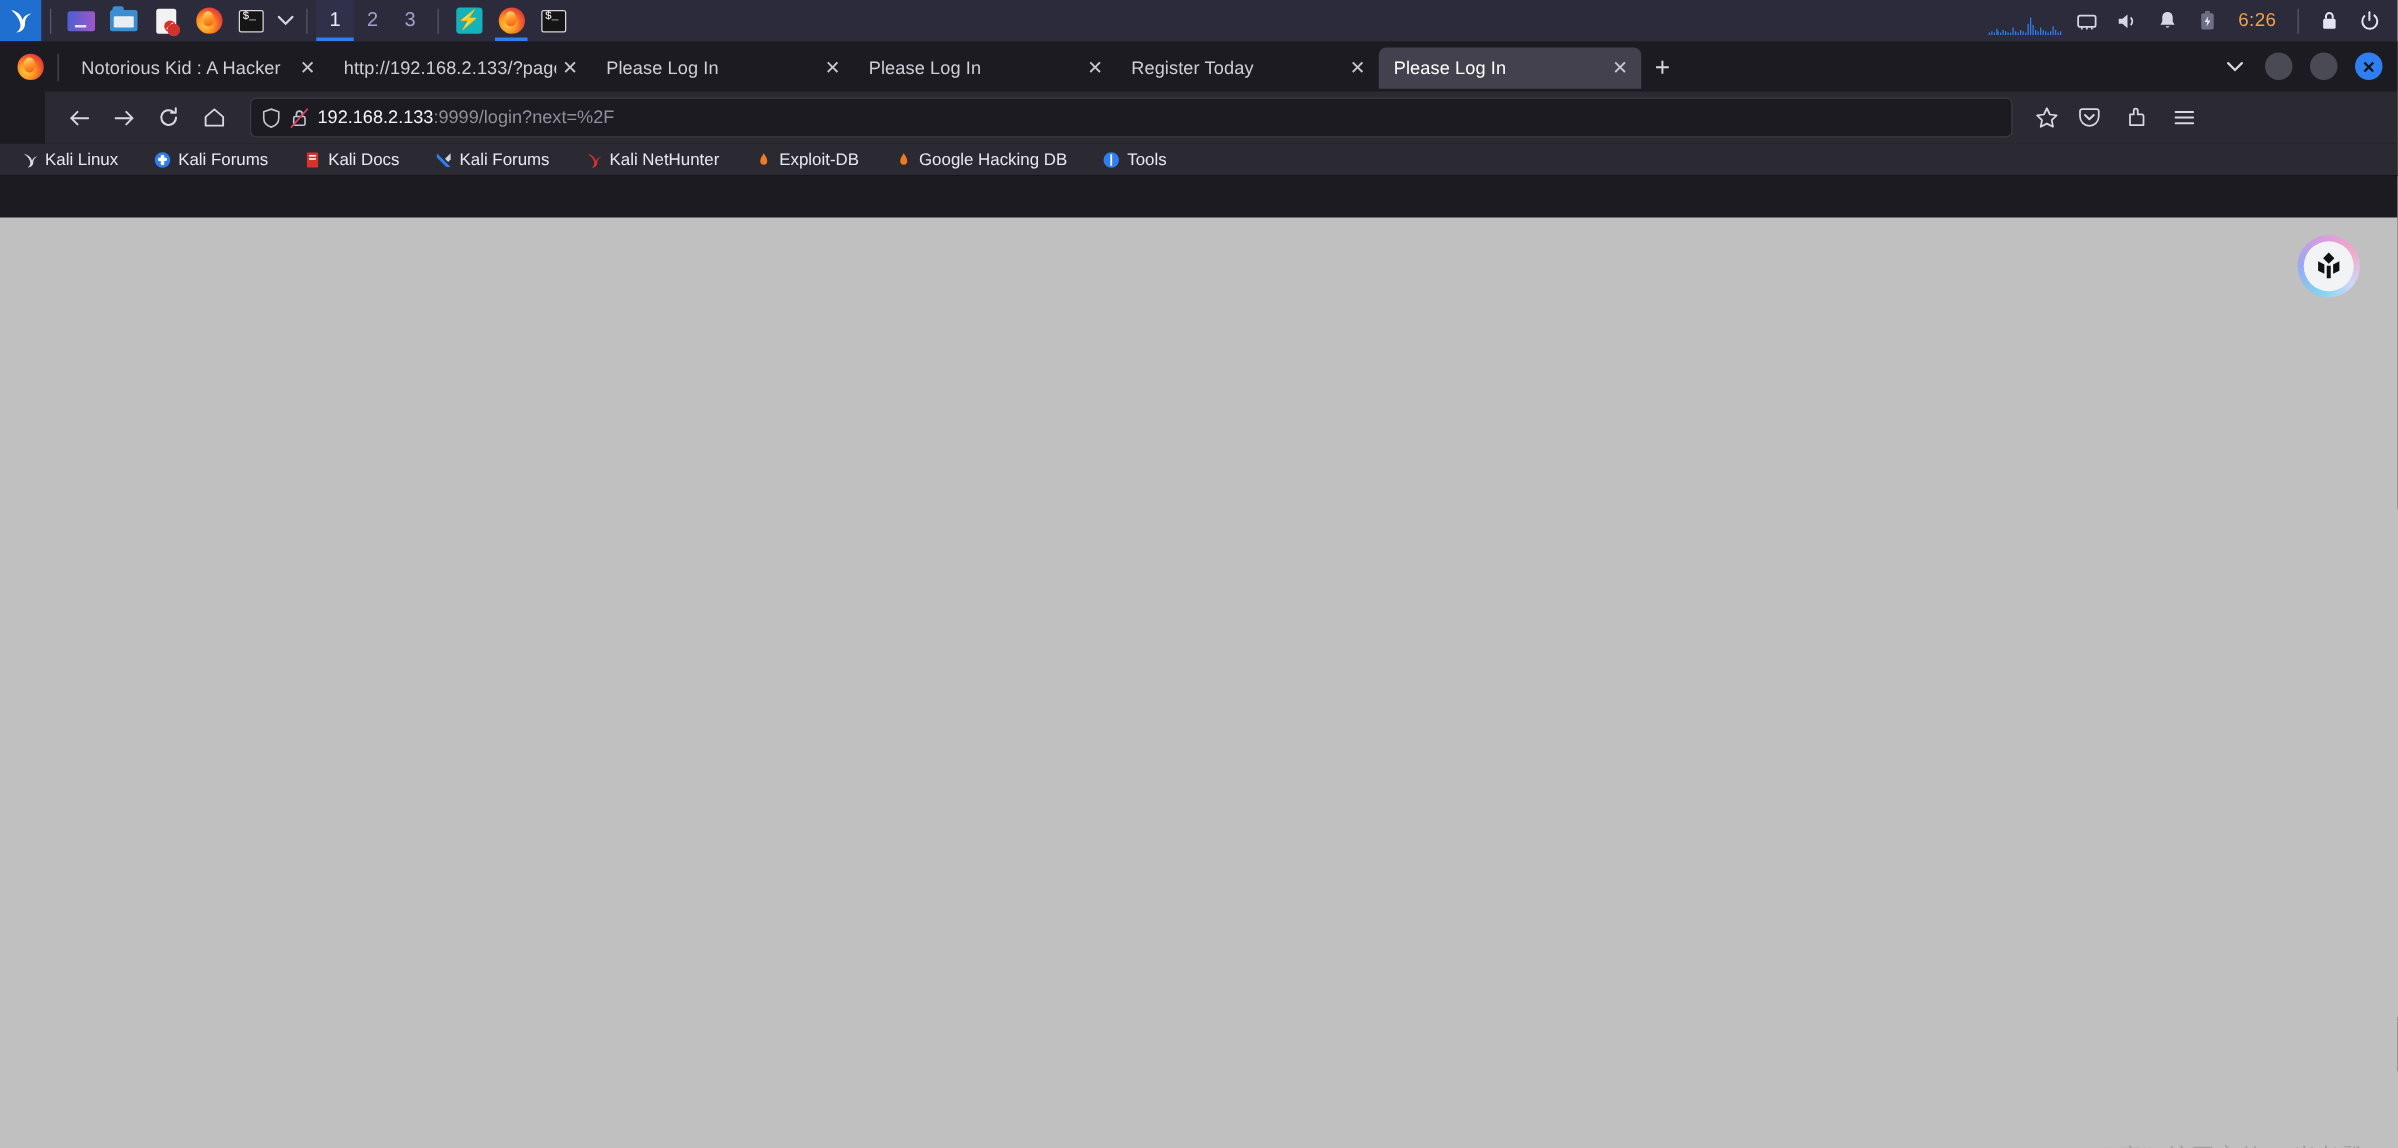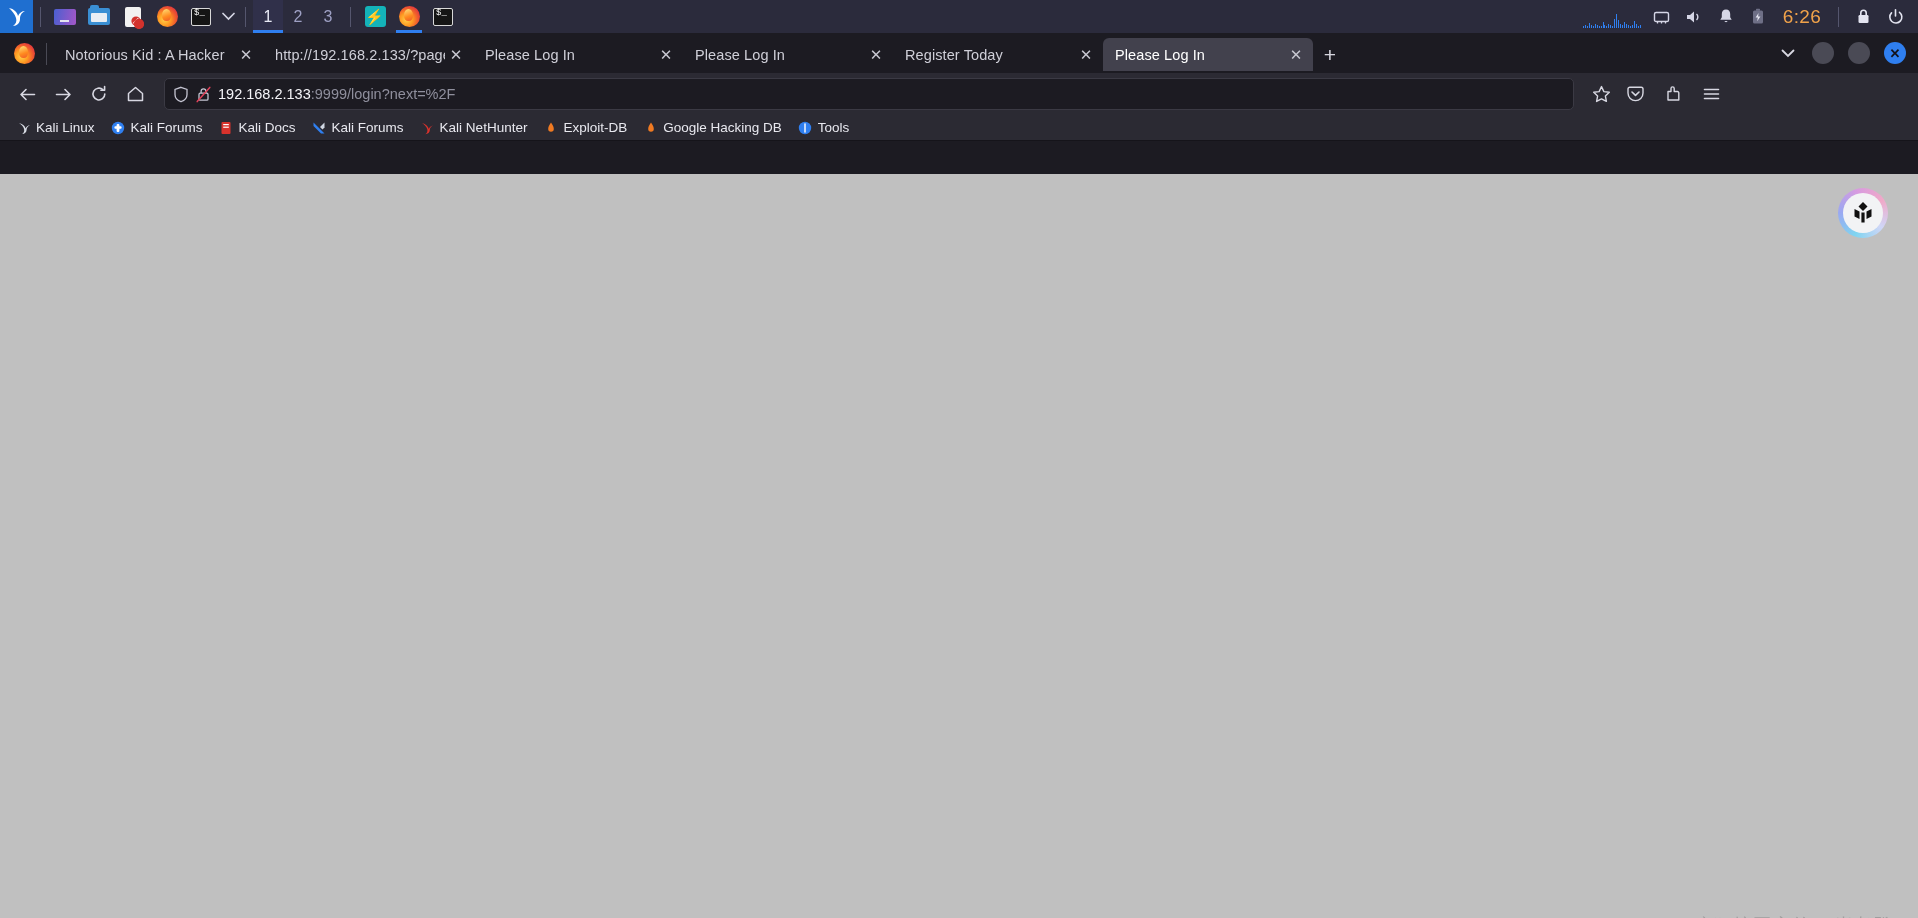--- a/index.html
+++ b/index.html
@@ -103,21 +103,21 @@
     font-size:16px;color:#9ea0c4; position:relative;
   }
   .ws.active { color:#e9eaf6; background:#30304a; }
   .ws.active::after{
     content:''; position:absolute; bottom:0; left:0; right:0; height:3px; background:#2f7ff0;
   }
   .panel-spacer { flex:1 1 auto; }
   .panel-right { display:flex; align-items:center; height:33px; padding-right:8px; gap:2px; }
   .tray-ico { width:30px;height:33px;display:flex;align-items:center;justify-content:center; }
   .tray-clock {
-    font-size:19px; color:#f0a24a; padding:0 8px; letter-spacing:.3px;
+    font-size:15px; color:#f0a24a; padding:0 8px; letter-spacing:.3px;
   }
   #netgraph {
     width:58px;height:22px; position:relative; margin-right:4px;
     display:flex; align-items:flex-end; gap:1px;
   }
   #netgraph i { display:block; width:2px; background:#2f7ff0; }
 
   
   #browser {
     position:absolute; top:33px; left:0; width:1918px; height:824px;
@@ -157,21 +157,21 @@
   }
   .tabstrip-right{
     margin-left:auto; display:flex; align-items:center; height:40px; padding-right:12px; gap:14px;
   }
   .winbtn { width:22px;height:22px;border-radius:50%;background:#4a4a55; }
   .winbtn.close { background:#2f7ff0; display:flex;align-items:center;justify-content:center;color:#12121a;font-size:13px;font-weight:bold; }
 
   
   #navbar {
     height:42px; background:#2b2a33;
-    display:flex; align-items:center; padding:0 10px; gap:2px;
+    display:flex; align-items:center; padding:0 10px; gap:2px;margin-left:36px;
   }
   .navbtn {
     width:34px;height:32px;display:flex;align-items:center;justify-content:center;
     color:#d4d4de; border-radius:4px;
   }
   #urlbar {
     flex:1 1 auto; height:32px; margin:0 10px;
     background:#1c1b22; border:1px solid #3b3a44; border-radius:5px;
     display:flex; align-items:center; padding:0 8px; gap:7px;
     max-width:1410px;
@@ -179,21 +179,21 @@
   .url-text { font-size:14.5px; color:#8f8f9d; white-space:nowrap; }
   .url-text b { color:#f4f4f8; font-weight:normal; }
   #star-btn{
     width:30px;height:30px;display:flex;align-items:center;justify-content:center;color:#d4d4de;
   }
   .navbar-right{ display:flex; align-items:center; gap:4px; }
 
   
   #bookmarks {
     height:26px; background:#2b2a33;
-    display:flex; align-items:center; padding:0 8px; gap:0px;
+    display:flex; align-items:center; padding:0 8px; gap:12px;
     border-bottom:1px solid #15141a;
   }
   .bm {
     display:flex; align-items:center; gap:5px;
     padding:2px 8px; color:#e8e8ef; font-size:13.5px; white-space:nowrap;
   }
   .bm-ico { width:15px;height:15px;display:flex;align-items:center;justify-content:center; }
 
   
   #content {

